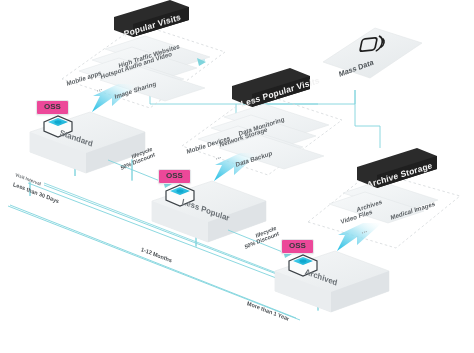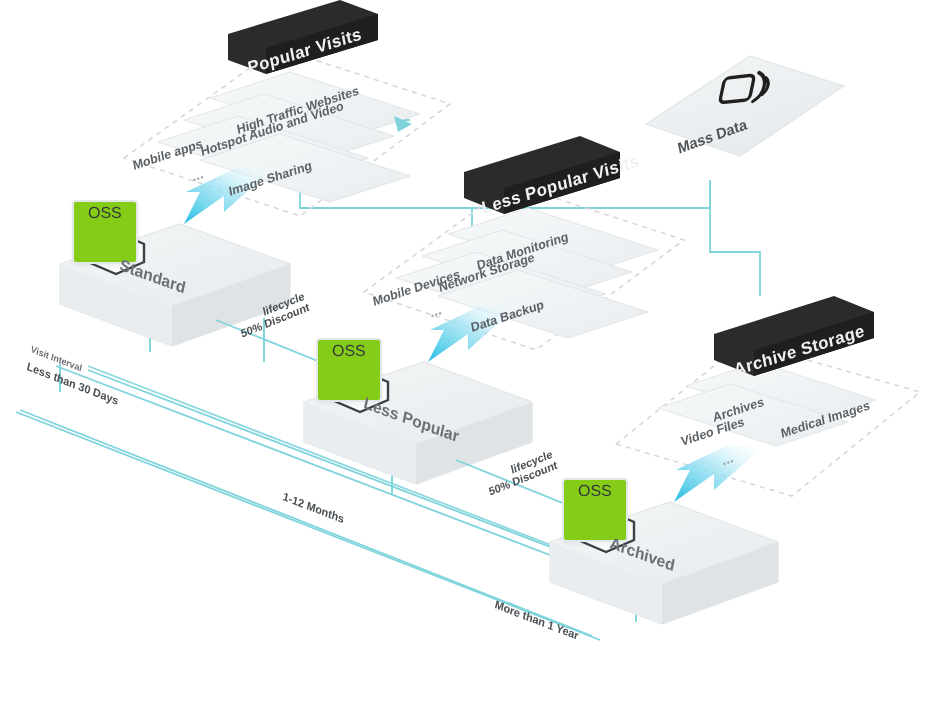--- a/index.html
+++ b/index.html
@@ -32,27 +32,27 @@
 
   
   .node-label{
     color:#6a7075;
     font-size:8px;
     font-weight:700;
   }
   
   .oss-tag{
     position:absolute;
-    background:#84cc16;
+    background:#ec4899;
     border:1px solid #e4e7e9;
     border-radius:2px;
     color:#35393c;
     font-size:8px;
-    font-weight:400;
-    padding:2px 7px 20px 7px;
+    font-weight:700;
+    padding:2px 7px 3px 7px;
     line-height:1;
     box-shadow:0 1px 2px rgba(0,0,0,.06);
   }
   
   .edge-label{color:#4a4f53;font-size:5.6px;font-weight:700;}
   .edge-label-sm{color:#6b7074;font-size:4.6px;font-weight:600;}
   .mass-label{color:#4f5559;font-size:7.4px;font-weight:700;}
 </style>
 </head>
 <body>

